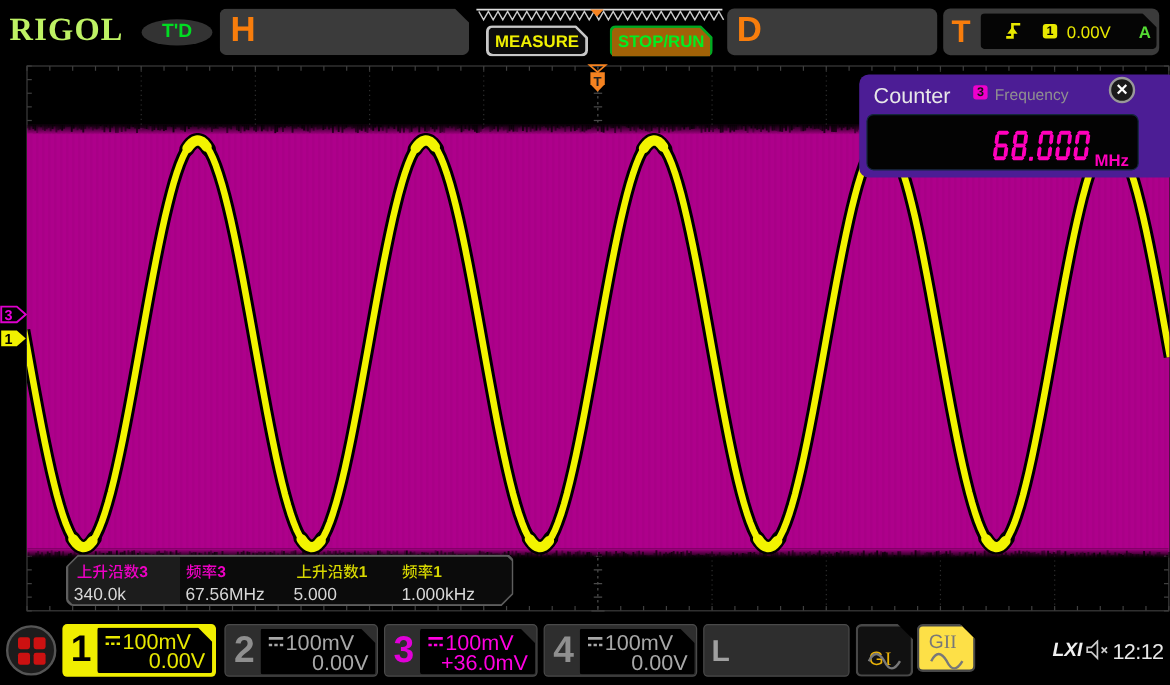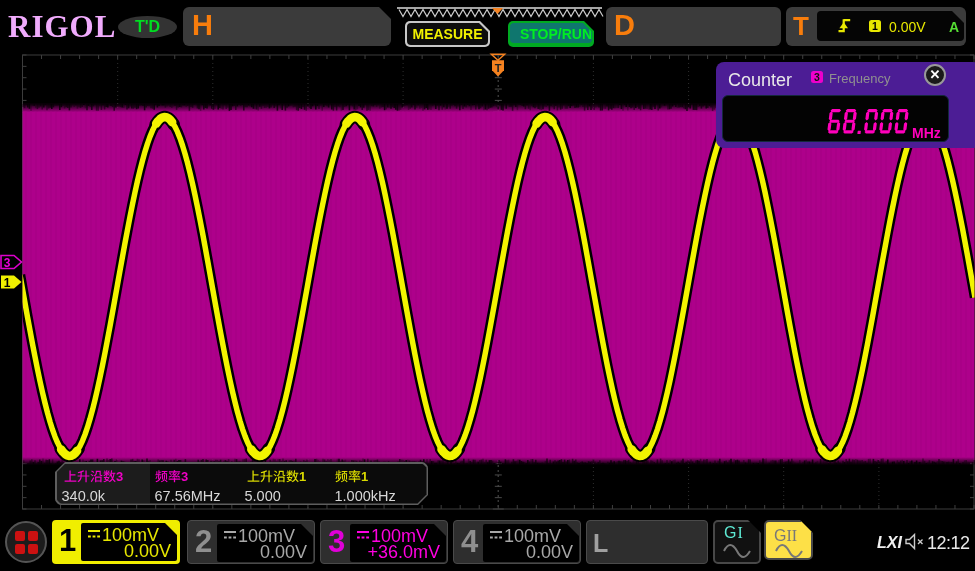--- a/index.html
+++ b/index.html
@@ -1547,32 +1547,32 @@
 <polygon points="491.3,54.3 504.7,54.3 498,60.2" fill="none" stroke="#f58220" stroke-width="1.4"></polygon>
 <polygon points="492,60.2 504,60.2 504,70.2 498,76.4 492,70.2" fill="#f58220"></polygon>
 <text x="498" y="71.5" text-anchor="middle" font-family="Liberation Sans, sans-serif" font-size="11" font-weight="bold" fill="#222222">T</text>
 
 <polygon points="1,255.5 14,255.5 21.5,262 14,268.5 1,268.5" fill="none" stroke="#dd00cc" stroke-width="1.6"></polygon>
 <text x="7" y="266.5" text-anchor="middle" font-family="Liberation Sans, sans-serif" font-size="12" font-weight="bold" fill="#ee00dd">3</text>
 <polygon points="1,275.5 14,275.5 21.5,282 14,288.5 1,288.5" fill="#f0f000"></polygon>
 <text x="7" y="286.5" text-anchor="middle" font-family="Liberation Sans, sans-serif" font-size="12" font-weight="bold" fill="#000">1</text>
 </svg>
 
-<div class="abs" style="left:8px;top:9px;z-index:2;font-family:'Liberation Serif',serif;font-weight:bold;font-size:31px;color:#f0abfc;letter-spacing:1px">RIGOL</div>
+<div class="abs" style="left:8px;top:9px;z-index:2;font-family:'Liberation Serif',serif;font-weight:bold;font-size:27px;color:#bef264;letter-spacing:1px">RIGOL</div>
 <div class="abs" style="left:118px;top:16px;width:59px;height:22px;background:#333;border-radius:50%;z-index:2;text-align:center;line-height:22px;color:#00dd22;font-weight:bold;font-size:16px">T'D</div>
 
 <div class="abs grybox notch" style="left:183px;top:7px;width:208px;height:39px">
   <span class="abs" style="left:9px;top:2px;font-size:29px;font-weight:bold;color:#f87d0c">H</span>
 </div>
 
 <div class="abs" style="left:405px;top:21px;width:85px;height:26px;background:#c8c8c8;clip-path:polygon(0 0,calc(100% - 10px) 0,100% 10px,100% 100%,0 100%);border-radius:5px;z-index:2">
   <div class="abs" style="left:2px;top:2px;width:81px;height:22px;background:#0d0d0d;clip-path:polygon(0 0,calc(100% - 9px) 0,100% 9px,100% 100%,0 100%);border-radius:4px;text-align:center;line-height:22px;color:#f0f000;font-weight:bold;font-size:14px">MEASURE</div>
 </div>
 <div class="abs" style="left:508px;top:21px;width:86px;height:26px;background:#00aa22;clip-path:polygon(0 0,calc(100% - 10px) 0,100% 10px,100% 100%,0 100%);border-radius:5px;z-index:2">
-  <div class="abs" style="left:2px;top:2px;width:82px;height:20px;background:#0f766e;clip-path:polygon(0 0,calc(100% - 9px) 0,100% 9px,100% 100%,0 100%);border-radius:4px;text-align:right;line-height:22px;color:#00ee22;font-weight:bold;font-size:14px">STOP/RUN</div>
+  <div class="abs" style="left:2px;top:2px;width:82px;height:32px;background:#a16207;clip-path:polygon(0 0,calc(100% - 9px) 0,100% 9px,100% 100%,0 100%);border-radius:4px;text-align:center;line-height:22px;color:#00ee22;font-weight:bold;font-size:14px">STOP/RUN</div>
 </div>
 
 <div class="abs grybox" style="left:606px;top:7px;width:175px;height:39px">
   <span class="abs" style="left:8px;top:2px;font-size:29px;font-weight:bold;color:#f87d0c">D</span>
 </div>
 
 <div class="abs grybox" style="left:786px;top:7px;width:180px;height:39px">
   <span class="abs" style="left:7px;top:4px;font-size:26px;font-weight:bold;color:#f87d0c">T</span>
   <div class="blk notch" style="left:31px;top:4px;width:147px;height:30px">
     <svg width="16" height="18" style="position:absolute;left:21px;top:7px">
@@ -1712,21 +1712,21 @@
     <span class="cv1" style="color:#a8a8a8">100mV</span>
     <span class="cv2" style="color:#a8a8a8">0.00V</span>
   </div>
 </div>
 
 <div class="abs" style="left:586px;top:520px;width:122px;height:44px;background:#2e2e2e;border:1px solid #4a4a4a;border-radius:4px;z-index:2">
   <span class="abs" style="left:6px;top:8px;font-size:25px;font-weight:bold;color:#a0a0a0">L</span>
 </div>
 
 <div class="abs" style="left:713px;top:520px;width:48px;height:44px;background:#111;border:2px solid #484848;border-radius:5px;z-index:2;clip-path:polygon(0 0,calc(100% - 13px) 0,100% 13px,100% 100%,0 100%)">
-  <span class="abs" style="left:9px;top:2px;font-size:16px;color:#5eead4;letter-spacing:1px">G<span style="font-family:'Liberation Serif',serif">I</span></span>
+  <span class="abs" style="left:9px;top:19px;font-size:16px;color:#eab308;letter-spacing:1px">G<span style="font-family:'Liberation Serif',serif">I</span></span>
   <svg width="30" height="16" style="position:absolute;left:8px;top:21px">
       <path d="M1,8 q6,-12 13,0 q6,12 13,0" fill="none" stroke="#787878" stroke-width="2"></path>
     </svg>
 </div>
 <div class="abs" style="left:764px;top:520px;width:49px;height:40px;background:#fde047;border:2px solid #484848;border-radius:5px;z-index:2;clip-path:polygon(0 0,calc(100% - 13px) 0,100% 13px,100% 100%,0 100%)">
   <span class="abs" style="left:8px;top:5px;font-size:16px;color:#787878;letter-spacing:0px">G<span style="font-family:'Liberation Serif',serif">II</span></span>
   <svg width="30" height="16" style="position:absolute;left:9px;top:21px">
       <path d="M1,8 q6,-12 13,0 q6,12 13,0" fill="none" stroke="#787878" stroke-width="2"></path>
     </svg>
 </div>

